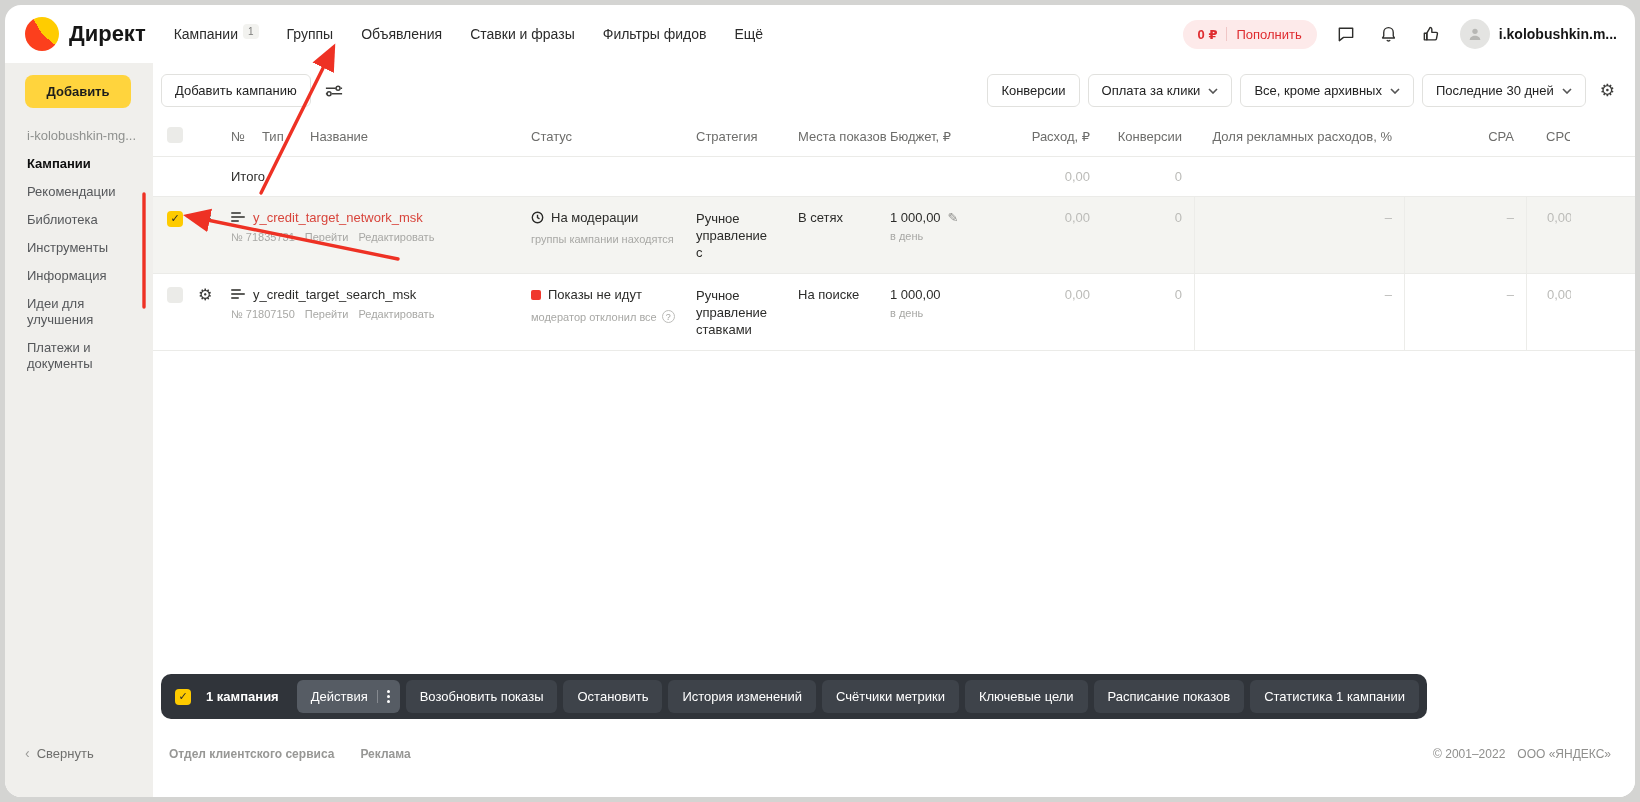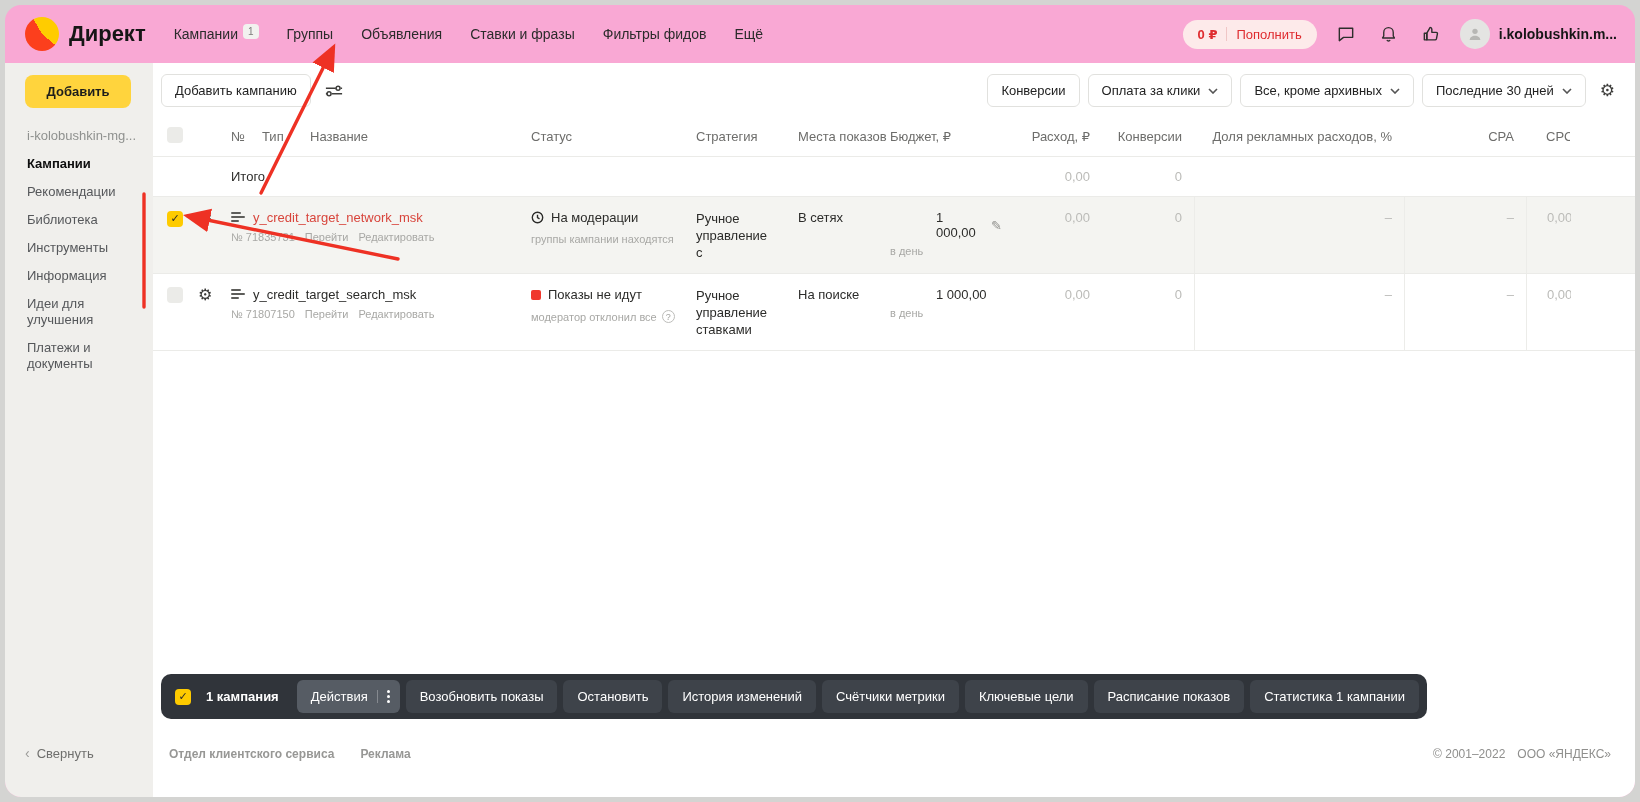--- a/index.html
+++ b/index.html
@@ -1,18 +1,18 @@
 <!DOCTYPE html>
 <html><head>
 <meta charset="utf-8">
 <style>
   * { box-sizing: border-box; margin: 0; padding: 0; }
   html,body { width:1640px; height:802px; }
   body { background:#d4d4d2; font-family:"Liberation Sans","DejaVu Sans",sans-serif; position:relative; overflow:hidden; }
-  .app { position:absolute; left:5px; top:5px; width:1630px; height:792px; background:#f9a8d4; border-radius:16px; overflow:hidden; display:flex; flex-direction:column; }
+  .app { position:absolute; left:5px; top:5px; width:1630px; height:792px; background:#ffffff; border-radius:16px; overflow:hidden; display:flex; flex-direction:column; }
 
   
   .header { height:58px; flex:0 0 auto; display:flex; align-items:center; padding:0 18px 0 20px; }
   .logo { display:flex; align-items:center; gap:10px; }
   .logo-circle { width:34px; height:34px; border-radius:50%; background:conic-gradient(from 130deg,#fc3f1d 0 200deg,#ffcc00 0 360deg); }
   .app-title { font-size:22px; font-weight:700; color:#161616; }
   .nav { display:flex; gap:28px; margin-left:28px; font-size:14px; color:#2b2b2b; }
   .nav-item { display:flex; align-items:flex-start; gap:5px; cursor:pointer; white-space:nowrap; }
   .nav-badge { font-size:10px; color:#7c7c7a; background:#f2f2ef; border-radius:4px; padding:2px 5px; margin-top:-2px; }
   .header-right { margin-left:auto; display:flex; align-items:center; gap:15px; }
@@ -70,21 +70,21 @@
   .camp-name.normal { color:#2c2c2a; }
   .meta-line { margin-top:6px; font-size:11px; color:#a8a8a5; display:flex; gap:10px; }
   .meta-link { cursor:pointer; }
   .status-line { display:flex; align-items:center; gap:7px; color:#2c2c2a; }
   .stopped-sq { width:10px; height:10px; background:#f0382d; border-radius:2px; flex:0 0 auto; }
   .status-note { margin-top:8px; font-size:11px; color:#a8a8a5; display:flex; align-items:center; gap:5px; padding-right:8px; }
   .info-icon { width:13px; height:13px; border-radius:50%; border:1px solid #bdbdba; color:#a0a09d; font-size:9px; display:inline-flex; align-items:center; justify-content:center; cursor:pointer; flex:0 0 auto; }
   .info-icon::after { content:"?"; }
   .c-strategy { color:#2c2c2a; line-height:17px; padding-right:22px; }
   .c-places { color:#2c2c2a; }
-  .b-line { display:flex; align-items:center; gap:7px; color:#2c2c2a;margin-left:46px; }
+  .b-line { display:flex; align-items:center; gap:7px; color:#2c2c2a; }
   .pencil { color:#8e8e8b; font-size:13px; cursor:pointer; }
   .b-period { margin-top:5px; font-size:11px; color:#a8a8a5; }
   .t-data .c-share, .t-data .c-cpa, .t-data .c-cpc { border-left:1px solid #ecece9; }
   .c-cpc { padding-left:20px; }
   .clip { display:inline-block; max-width:24px; overflow:hidden; white-space:nowrap; vertical-align:top; }
   .h-cpc { padding-left:20px; }
 
   .spacer { flex:1; }
 
   

